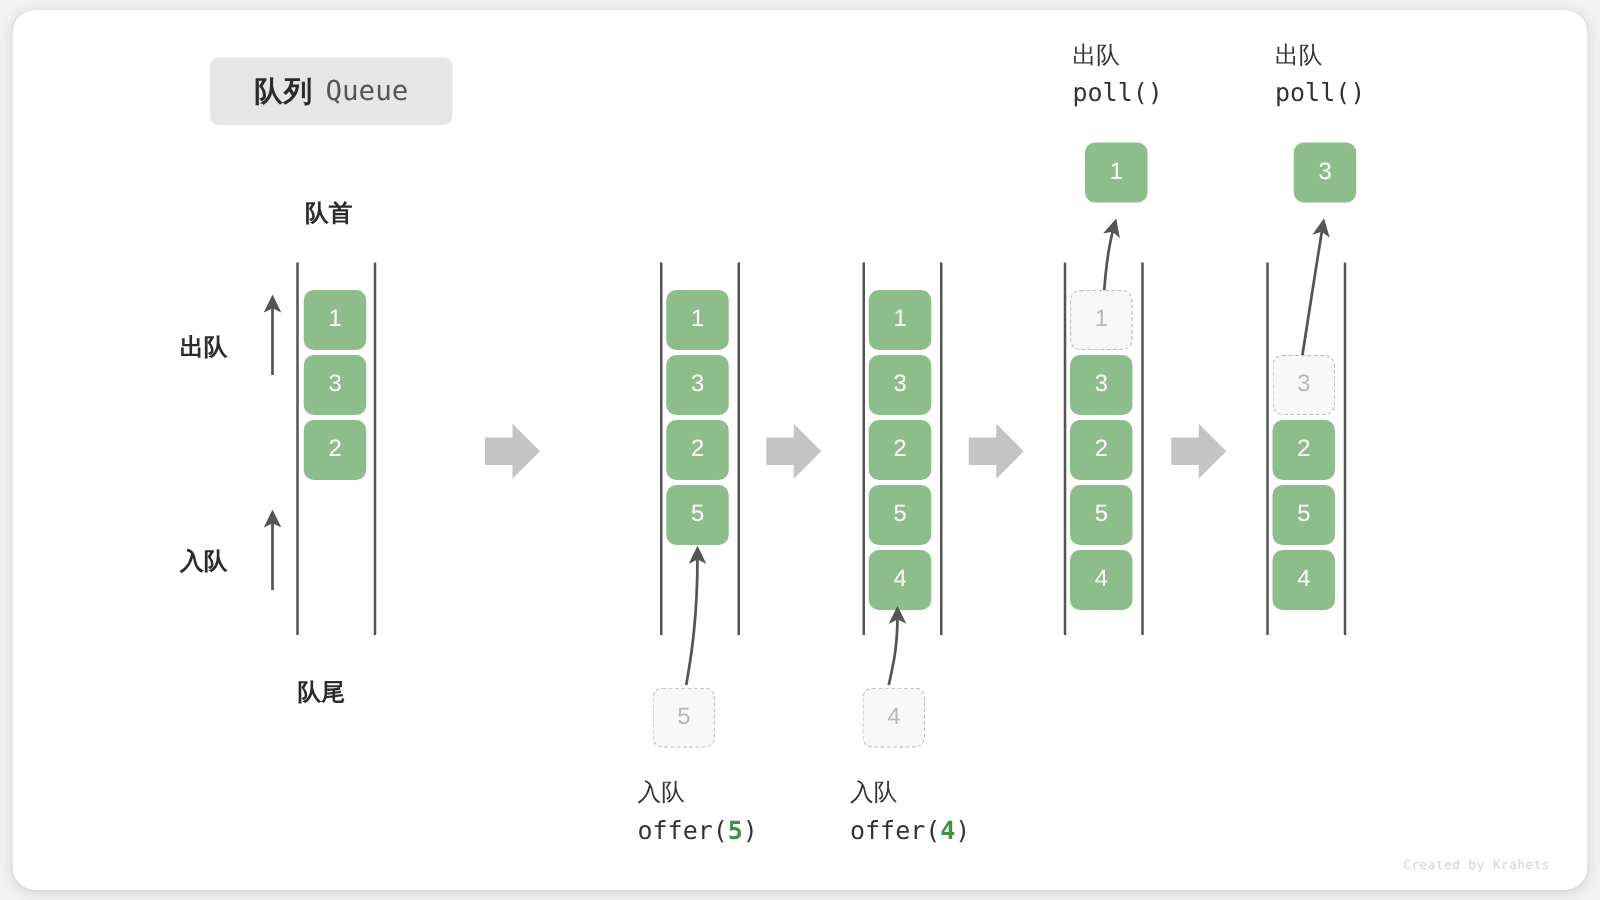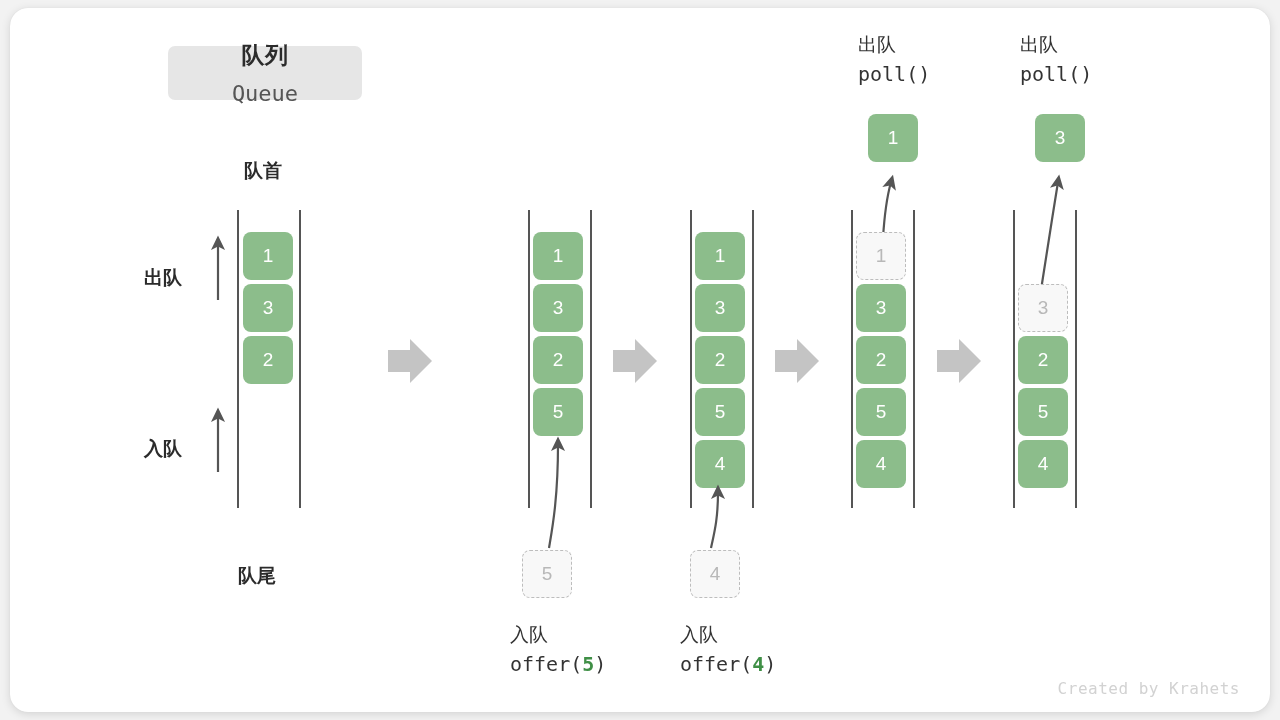--- a/index.html
+++ b/index.html
@@ -15,21 +15,21 @@
     width: 1280px; height: 720px;
   }
   #card {
     position: absolute;
     left: 10px; top: 8px;
     width: 1260px; height: 704px;
     background: #ffffff;
     border-radius: 18px;
     box-shadow: 0 2px 10px rgba(0,0,0,0.13), 0 0 1px rgba(0,0,0,0.10);
   }
-  .abs { position: absolute; flex-direction: column; }
+  .abs { position: absolute; }
 
   
   #title-chip {
     left: 168px; top: 46px;
     width: 194px; height: 54px;
     background: #e6e6e6;
     border-radius: 7px;
     display: flex; align-items: center; justify-content: center;
     gap: 10px;
   }
@@ -97,39 +97,39 @@
     font-family: "DejaVu Sans Mono", "Liberation Mono", monospace;
     font-size: 20px; color: #333333;
     display: block;
   }
   .op-label .code .arg { color: #3f8f46; font-weight: bold; }
 
   
   #watermark {
     right: 40px; bottom: 22px;
     font-family: "DejaVu Sans Mono", "Liberation Mono", monospace;
-    font-size: 16px;
+    font-size: 10px;
     color: #d2d2d2;
     letter-spacing: 0.5px;
   }
   svg { position: absolute; overflow: visible; }
 </style>
 </head>
 <body>
 
 <div id="stage">
   <div id="card" class="abs"></div>
 
   <div id="title-chip" class="abs">
     <span class="cn">队列</span>
     <span class="en">Queue</span>
   </div>
 
   <div class="cn-label" style="left:244px; top:158px;">队首</div>
-  <div class="cn-label" style="left:238px; top:563px;">队尾</div>
+  <div class="cn-label" style="left:238px; top:541px;">队尾</div>
   <div class="cn-label" style="left:144px; top:265px;">出队</div>
   <div class="cn-label" style="left:144px; top:436px;">入队</div>
 
   <svg style="left:0; top:0; width:1280px; height:720px;">
     <defs>
       <marker id="mk-thin" markerWidth="7" markerHeight="7" refX="3.2" refY="3.2" orient="auto">
         <path d="M0,0 L6.6,3.2 L0,6.4 L1.6,3.2 Z" fill="#555555"></path>
       </marker>
       <marker id="mk-curve" markerWidth="7" markerHeight="7" refX="3.2" refY="3.2" orient="auto">
         <path d="M0,0 L6.6,3.2 L0,6.4 L1.6,3.2 Z" fill="#555555"></path>

